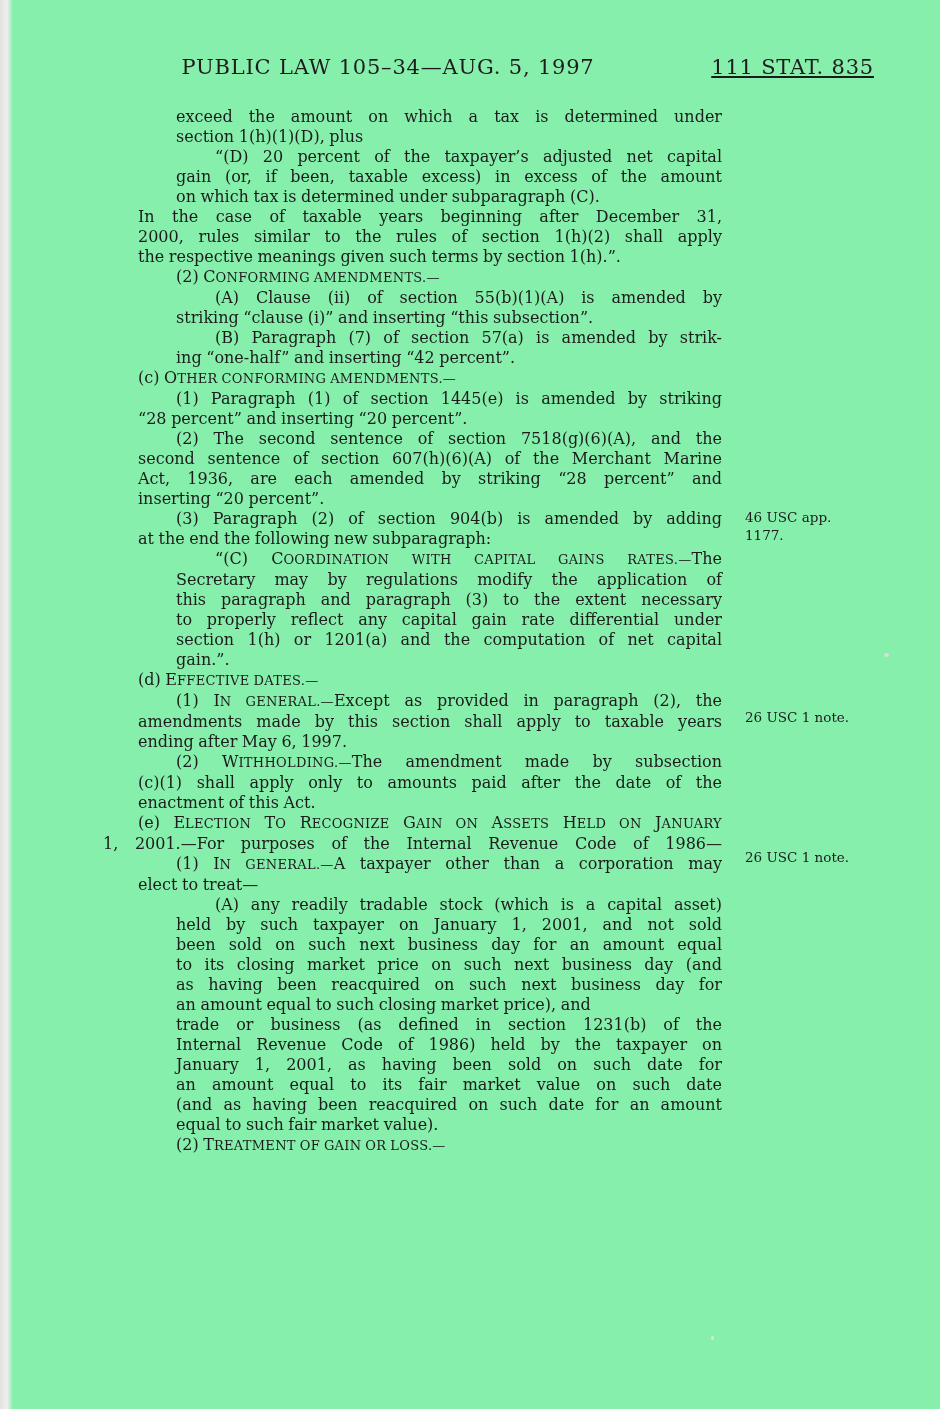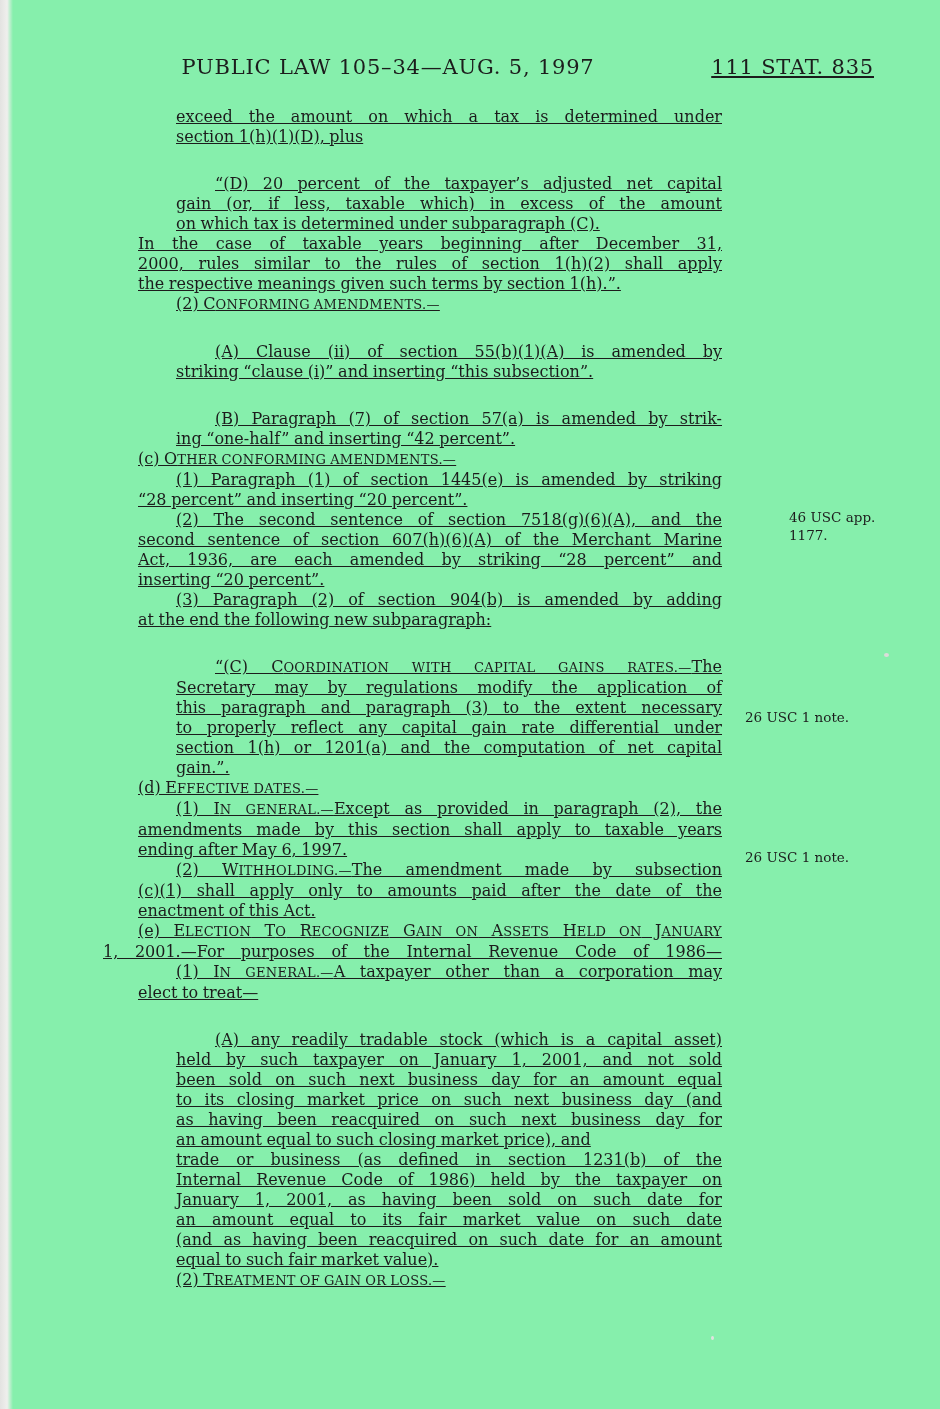--- a/index.html
+++ b/index.html
@@ -17,35 +17,35 @@
     position:absolute;left:138px;top:55px;width:500px;text-align:center;
     font-size:21px;letter-spacing:0.8px;white-space:nowrap;
   }
   .stat-page{
     position:absolute;right:66px;top:55px;
     font-size:21px;letter-spacing:0.8px;white-space:nowrap;text-decoration:underline;
   }
   
   .body-col{
     position:absolute;left:138px;top:107px;width:584px;
-    font-size:16px;line-height:20px;word-spacing:-0.5px;text-decoration:underline;
+    font-size:16px;line-height:20px;word-spacing:-0.5px;
   }
   .line{text-align:left;}
   .line.just{text-align:justify;text-align-last:justify;}
   .ind0{padding-left:0;}
   .ind1{padding-left:38px;}
-  .ind2{padding-left:77px;margin-top:27px;}
+  .ind2{padding-left:77px;}
   .ind9{margin-left:-35px;}
   .sc{font-size:13px;letter-spacing:0.3px;}
   
   .note{
     position:absolute;left:745px;width:150px;
     font-size:13.5px;line-height:18px;white-space:pre-line;
   }
-  .n1{top:508px;margin-left:44px;}
+  .n1{top:508px;}
   .n2{top:708px;}
   .n3{top:848px;}
   
   .speck{position:absolute;border-radius:50%;}
   .s1{left:884px;top:653px;width:5px;height:4px;background:#dcdcda;}
   .s2{left:711px;top:1336px;width:3px;height:4px;background:#e2e2e0;}
 </style>
 </head>
 <body>
 
@@ -54,21 +54,21 @@
 
   <header>
     <div class="law-title">PUBLIC LAW 105–34—AUG. 5, 1997</div>
     <div class="stat-page">111 STAT. 835</div>
   </header>
 
   <main class="body-col">
       <div class="line ind1 just"><span>exceed the amount on which a tax is determined under</span></div>
       <div class="line ind1"><span>section 1(h)(1)(D), plus</span></div>
       <div class="line ind2 just"><span>“(D) 20 percent of the taxpayer’s adjusted net capital</span></div>
-      <div class="line ind1 just"><span>gain (or, if less, taxable which) in excess of the amount</span></div>
+      <div class="line ind1 just"><span>gain (or, if been, taxable excess) in excess of the amount</span></div>
       <div class="line ind1"><span>on which tax is determined under subparagraph (C).</span></div>
       <div class="line ind0 just"><span>In the case of taxable years beginning after December 31,</span></div>
       <div class="line ind0 just"><span>2000, rules similar to the rules of section 1(h)(2) shall apply</span></div>
       <div class="line ind0"><span>the respective meanings given such terms by section 1(h).”.</span></div>
       <div class="line ind1"><span>(2) C</span><span class="sc">ONFORMING AMENDMENTS.—</span></div>
       <div class="line ind2 just"><span>(A) Clause (ii) of section 55(b)(1)(A) is amended by</span></div>
       <div class="line ind1"><span>striking “clause (i)” and inserting “this subsection”.</span></div>
       <div class="line ind2 just"><span>(B) Paragraph (7) of section 57(a) is amended by strik-</span></div>
       <div class="line ind1"><span>ing “one-half” and inserting “42 percent”.</span></div>
       <div class="line ind0"><span>(c) O</span><span class="sc">THER CONFORMING AMENDMENTS.—</span></div>

